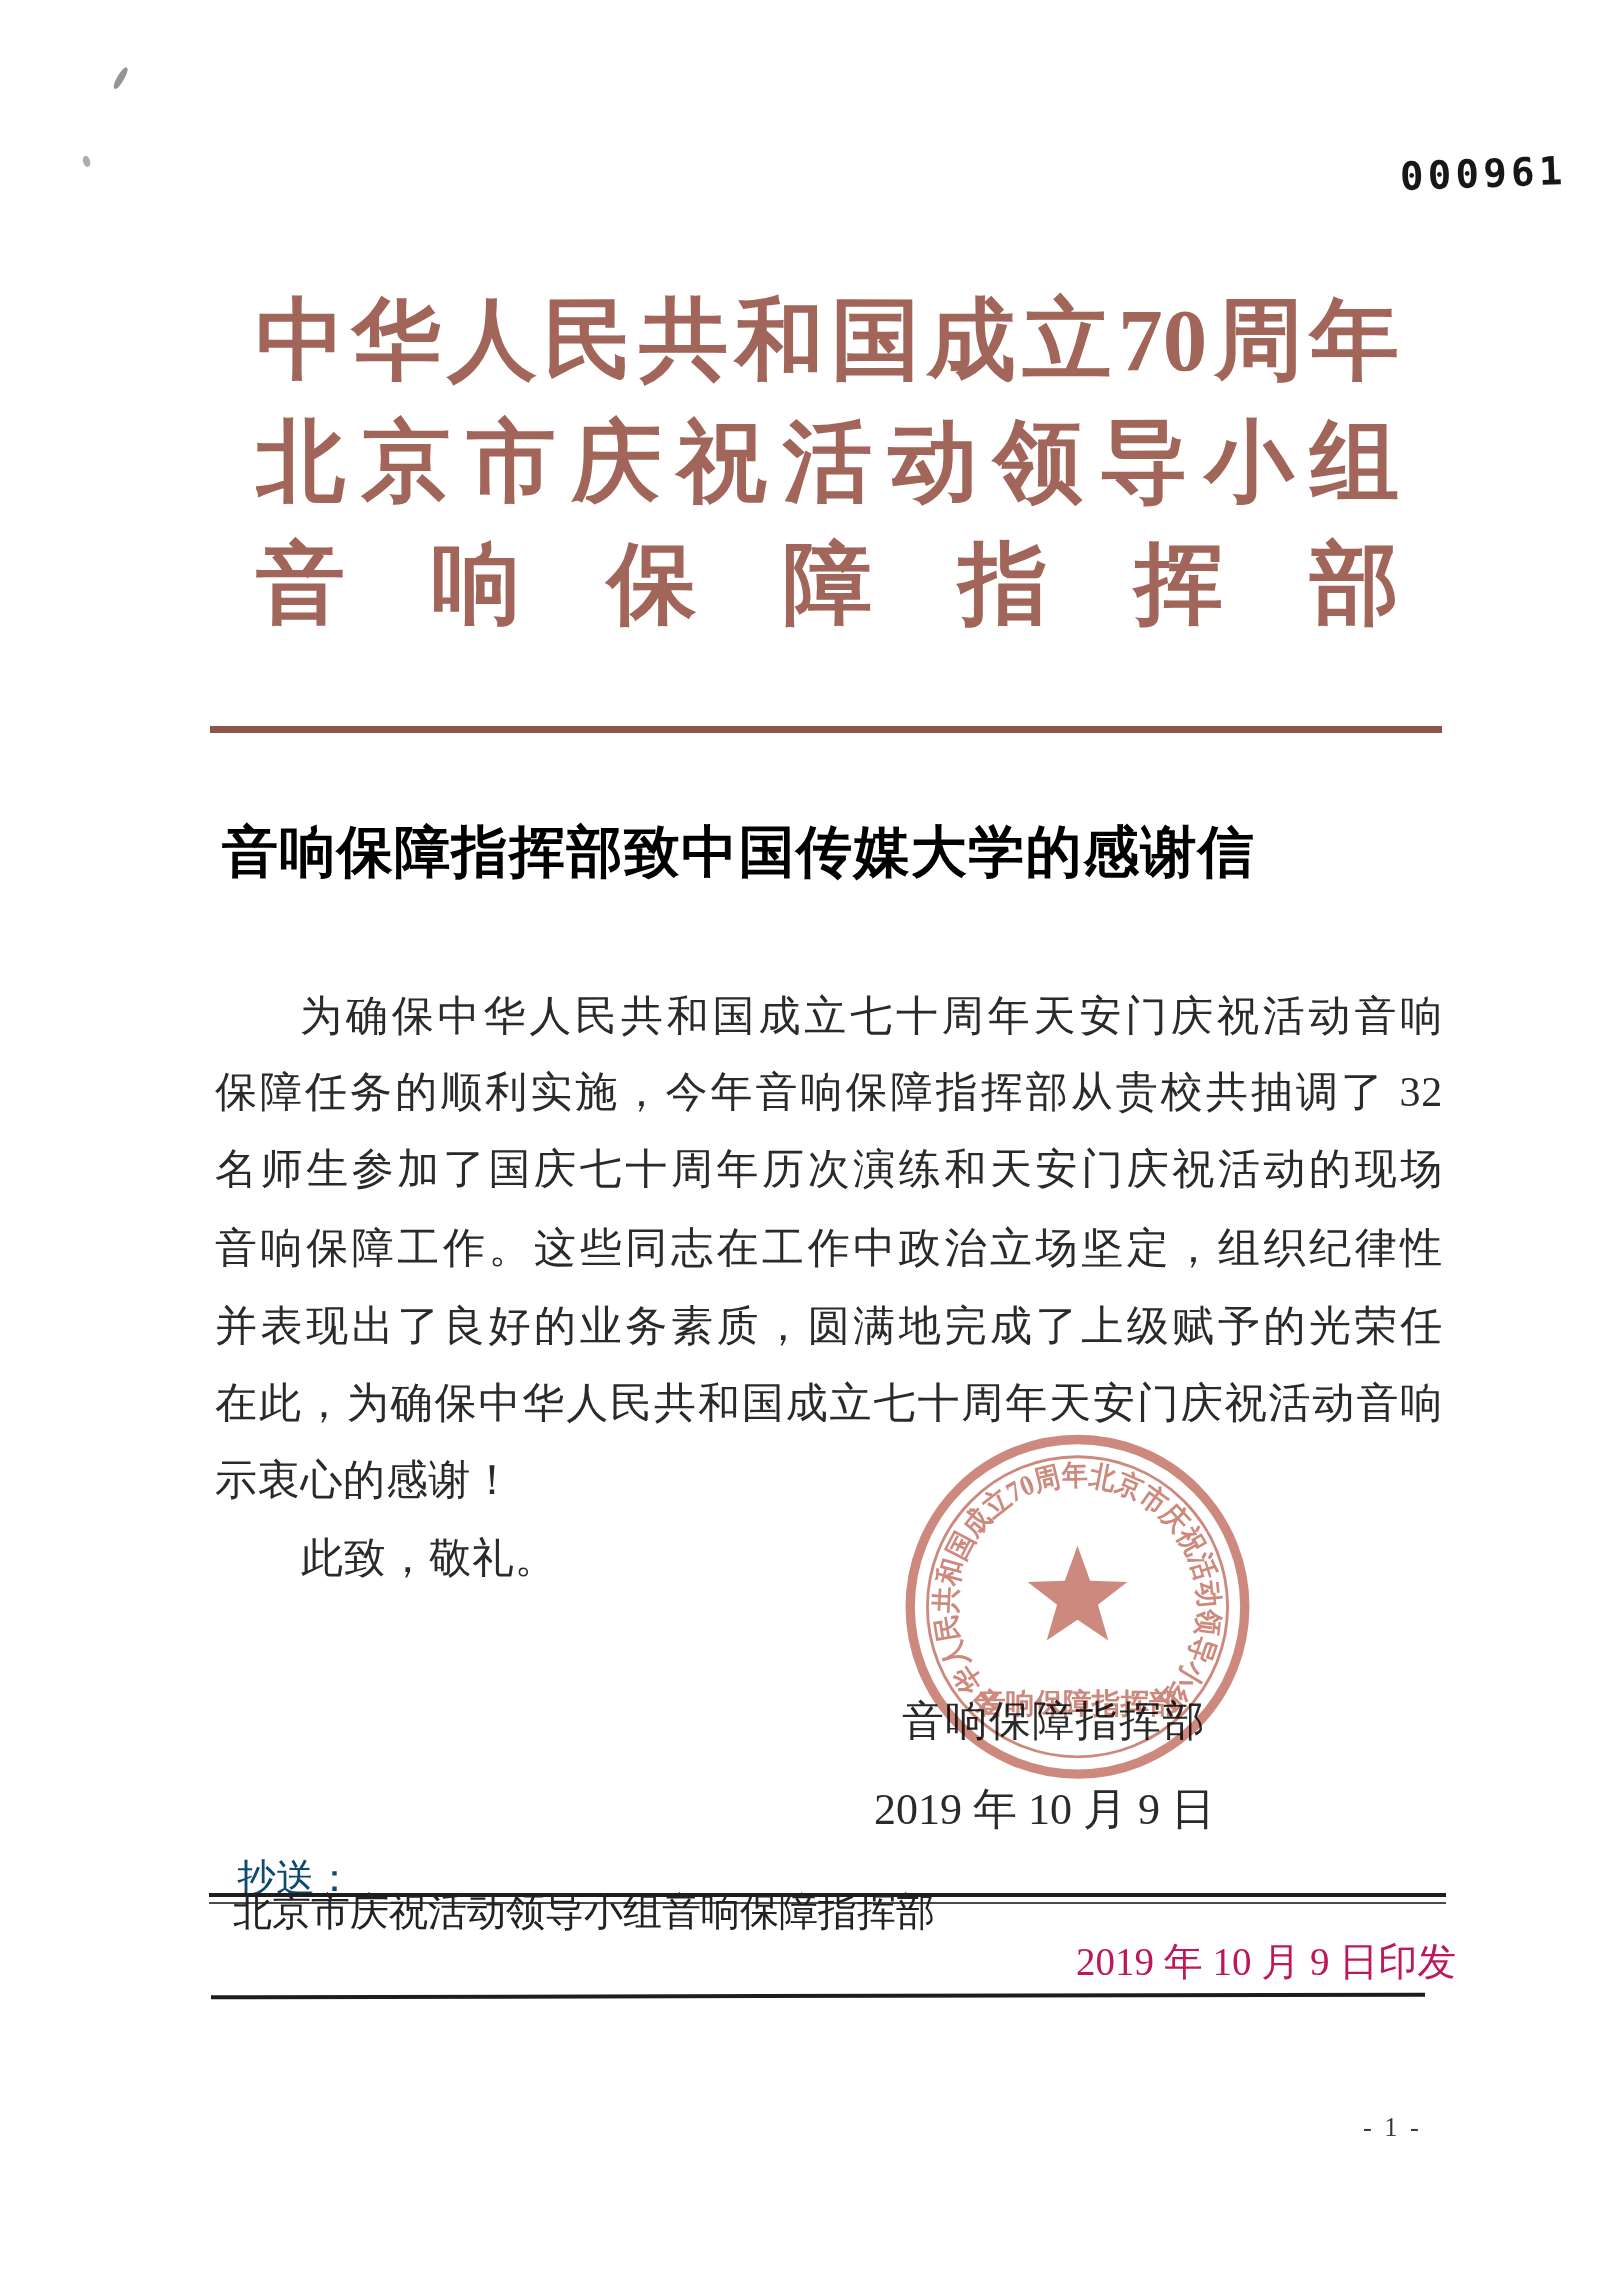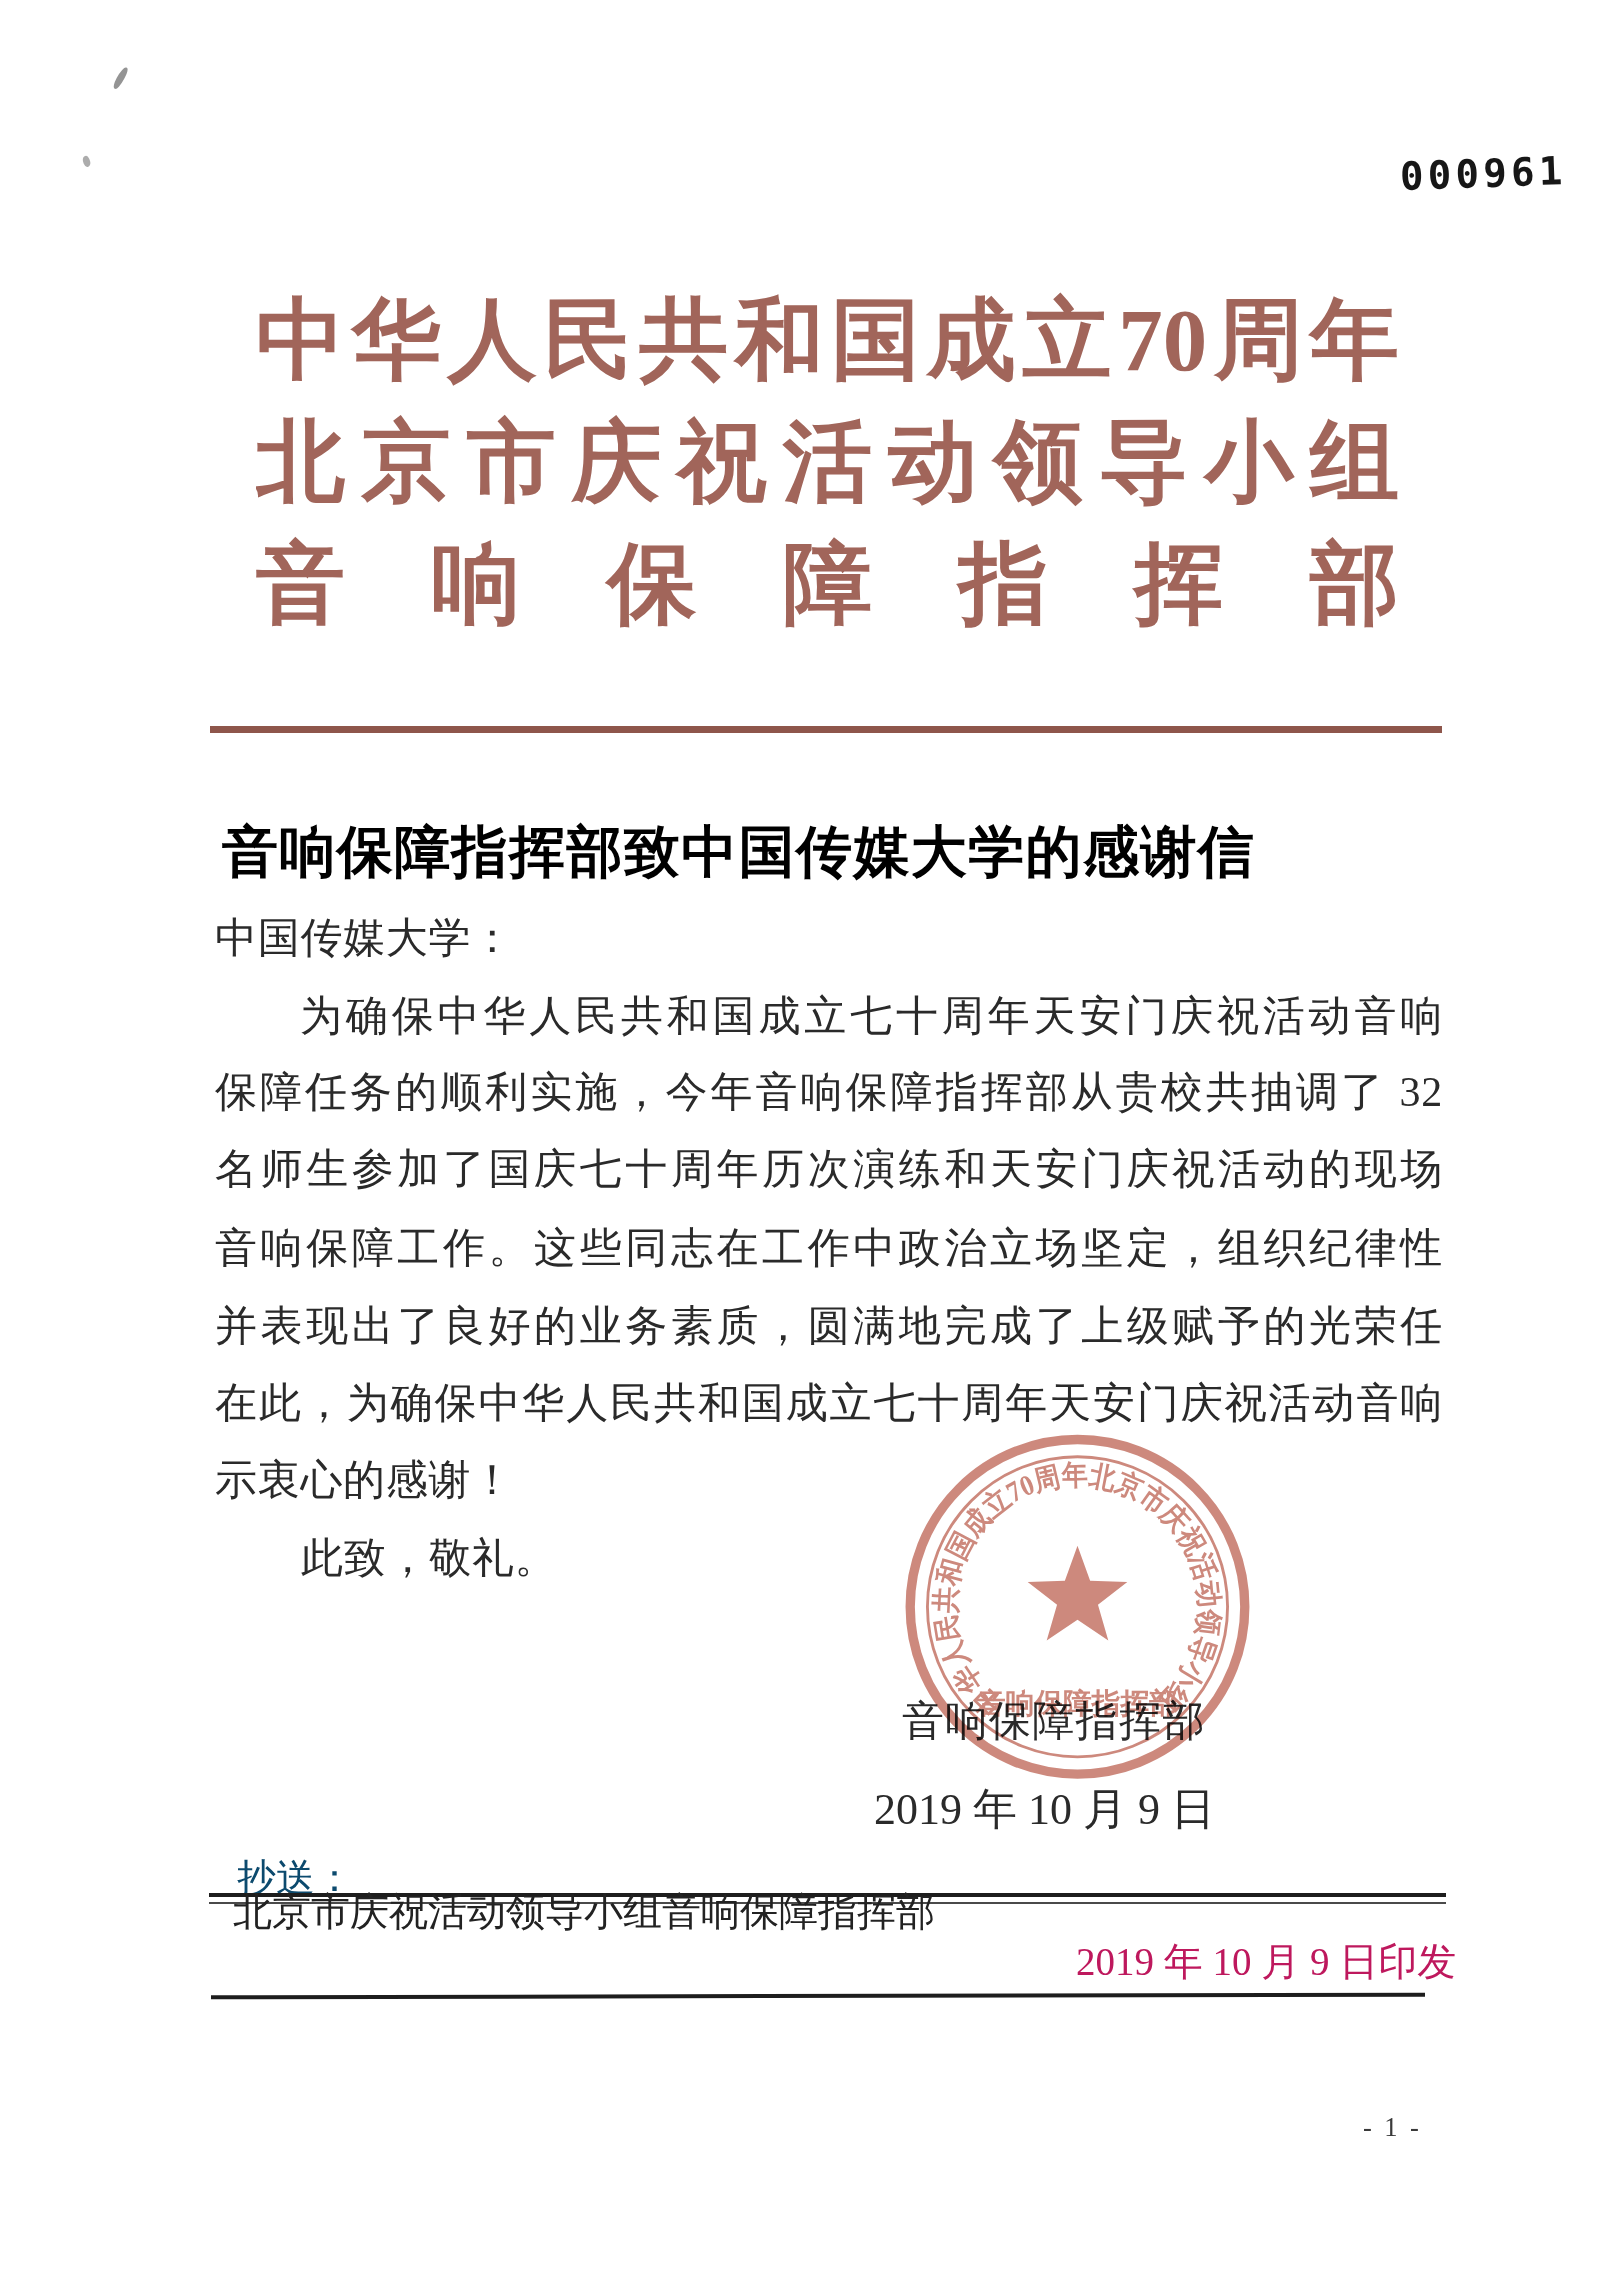--- a/index.html
+++ b/index.html
@@ -87,21 +87,20 @@
   <div class="letterhead">
     <div class="lh-line">中华人民共和国成立70周年</div>
     <div class="lh-line">北京市庆祝活动领导小组</div>
     <div class="lh-line">音响保障指挥部</div>
   </div>
 
   <div class="red-rule"></div>
 
   <h1 class="title">音响保障指挥部致中国传媒大学的感谢信</h1>
 
-  <div class="bline salutation">中国传媒大学：</div>
   <div class="bline j l0">为确保中华人民共和国成立七十周年天安门庆祝活动音响</div>
   <div class="bline j l1">保障任务的顺利实施，今年音响保障指挥部从贵校共抽调了 32</div>
   <div class="bline j l2">名师生参加了国庆七十周年历次演练和天安门庆祝活动的现场</div>
   <div class="bline j l3">音响保障工作。这些同志在工作中政治立场坚定，组织纪律性强，</div>
   <div class="bline j l4">并表现出了良好的业务素质，圆满地完成了上级赋予的光荣任务。</div>
   <div class="bline j l5">在此，为确保中华人民共和国成立七十周年天安门庆祝活动音响</div>
   <div class="bline l6">示衷心的感谢！</div>
   <div class="bline closing">此致，敬礼。</div>
 
   <div class="sig sig2">音响保障指挥部</div>

